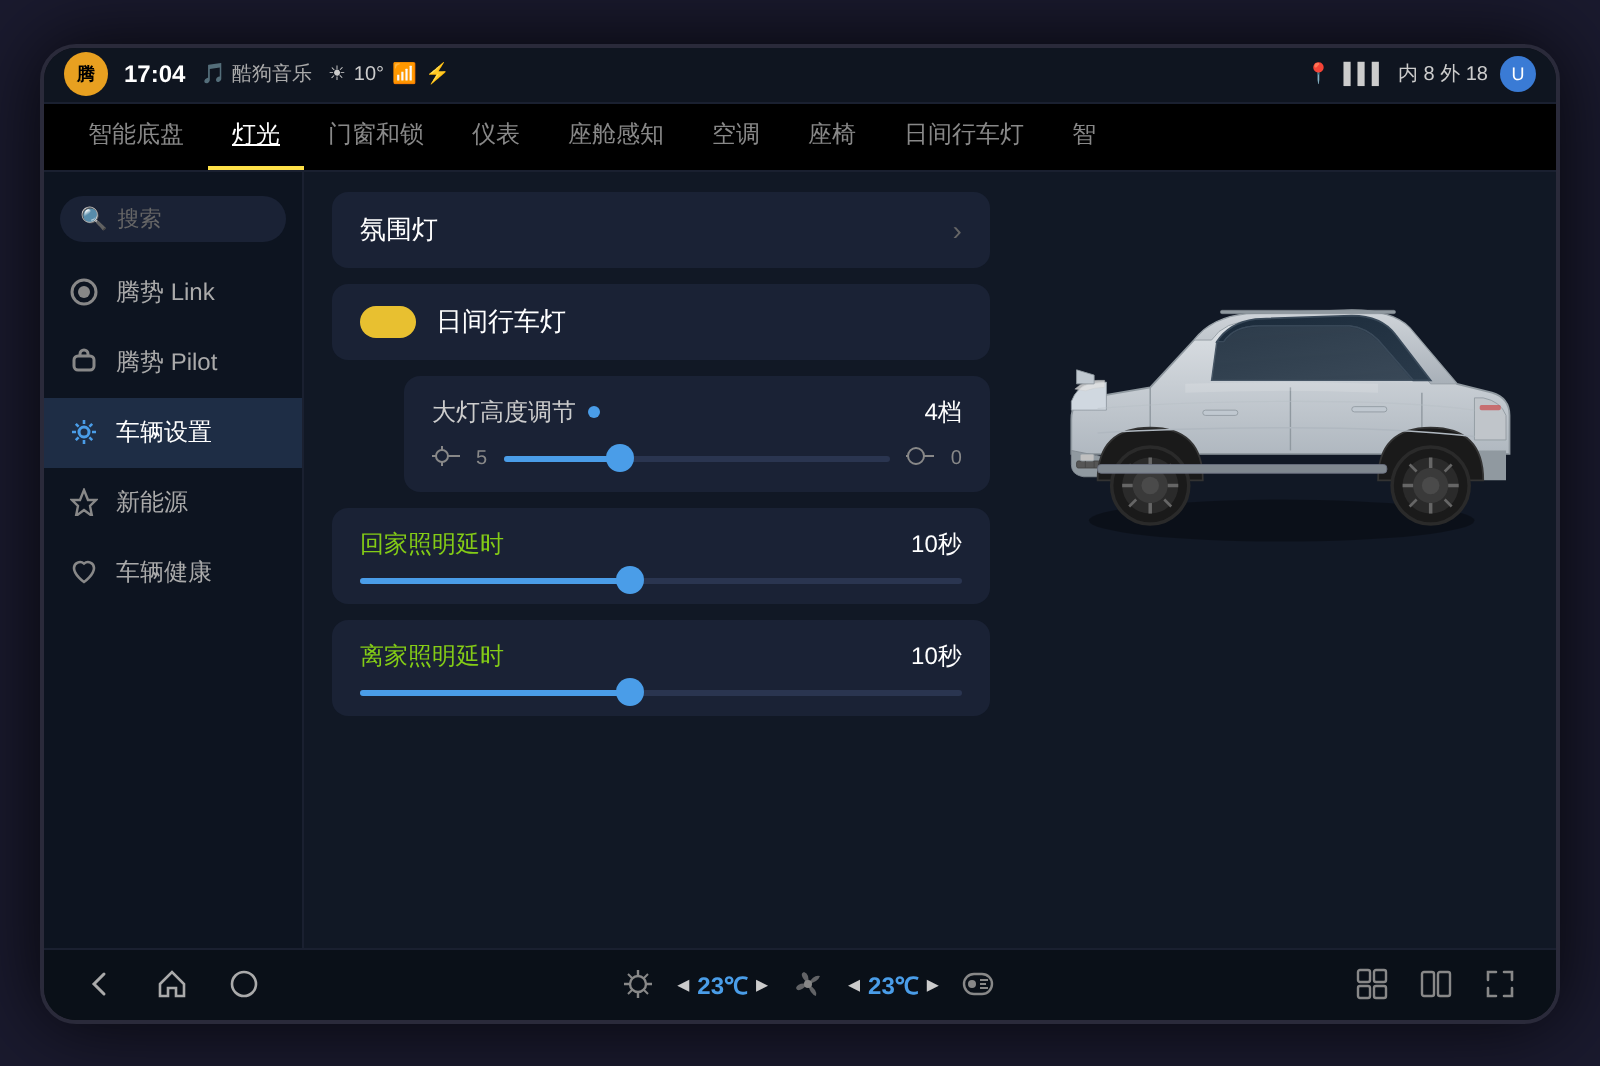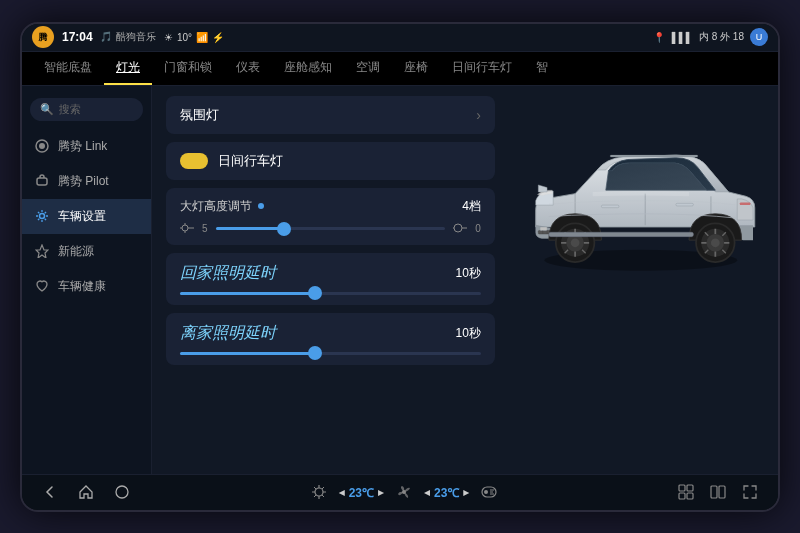--- a/index.html
+++ b/index.html
@@ -170,20 +170,21 @@
       width: 28px; height: 16px;
       background: #e8c030;
       border-radius: 8px;
     }
 
     .setting-row {
       background: #1a2235;
       border-radius: 8px;
       padding: 10px 14px;
       margin-bottom: 8px;
+      margin-left: 36px;
     }
     .setting-row-header {
       display: flex;
       align-items: center;
       justify-content: space-between;
       margin-bottom: 8px;
     }
     .setting-label { font-size: 12px; color: #ccc; display: flex; align-items: center; gap: 6px; }
     .setting-dot { width: 6px; height: 6px; background: #4a9de8; border-radius: 50%; }
     .setting-value { font-size: 12px; color: #fff; }
@@ -222,21 +223,21 @@
       border-radius: 8px;
       padding: 10px 14px;
       margin-bottom: 8px;
     }
     .timer-row-header {
       display: flex;
       align-items: center;
       justify-content: space-between;
       margin-bottom: 8px;
     }
-    .timer-label { font-size: 16px; color: #7dd3fc; font-style: italic; }
+    .timer-label { font-size: 12px; color: #84cc16; }
     .timer-value { font-size: 12px; color: #fff; }
     .timer-slider {
       width: 100%;
       height: 3px;
       background: #2a3550;
       border-radius: 2px;
       position: relative;
     }
     .timer-fill {
       height: 100%;

